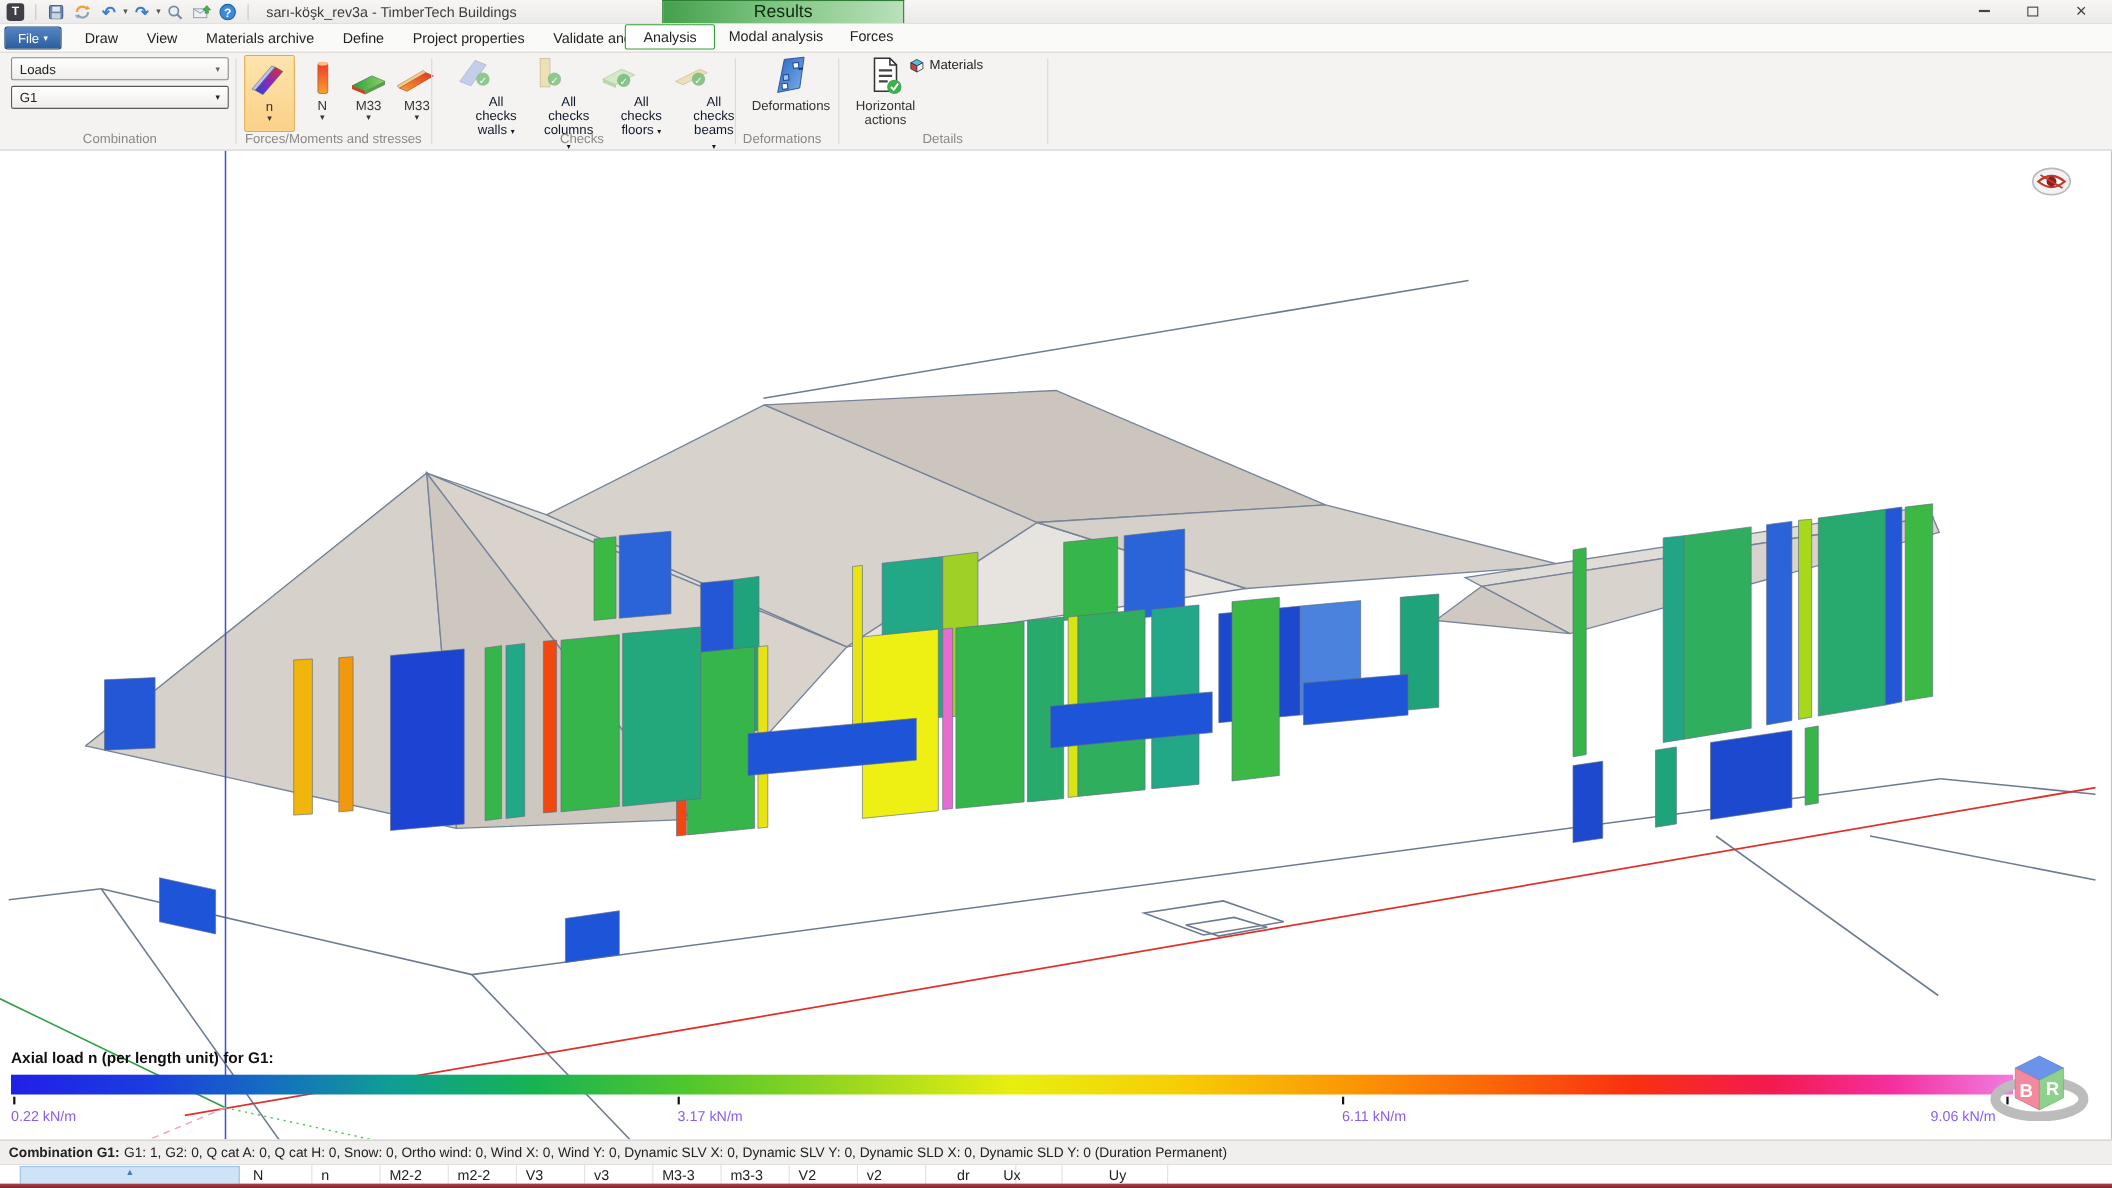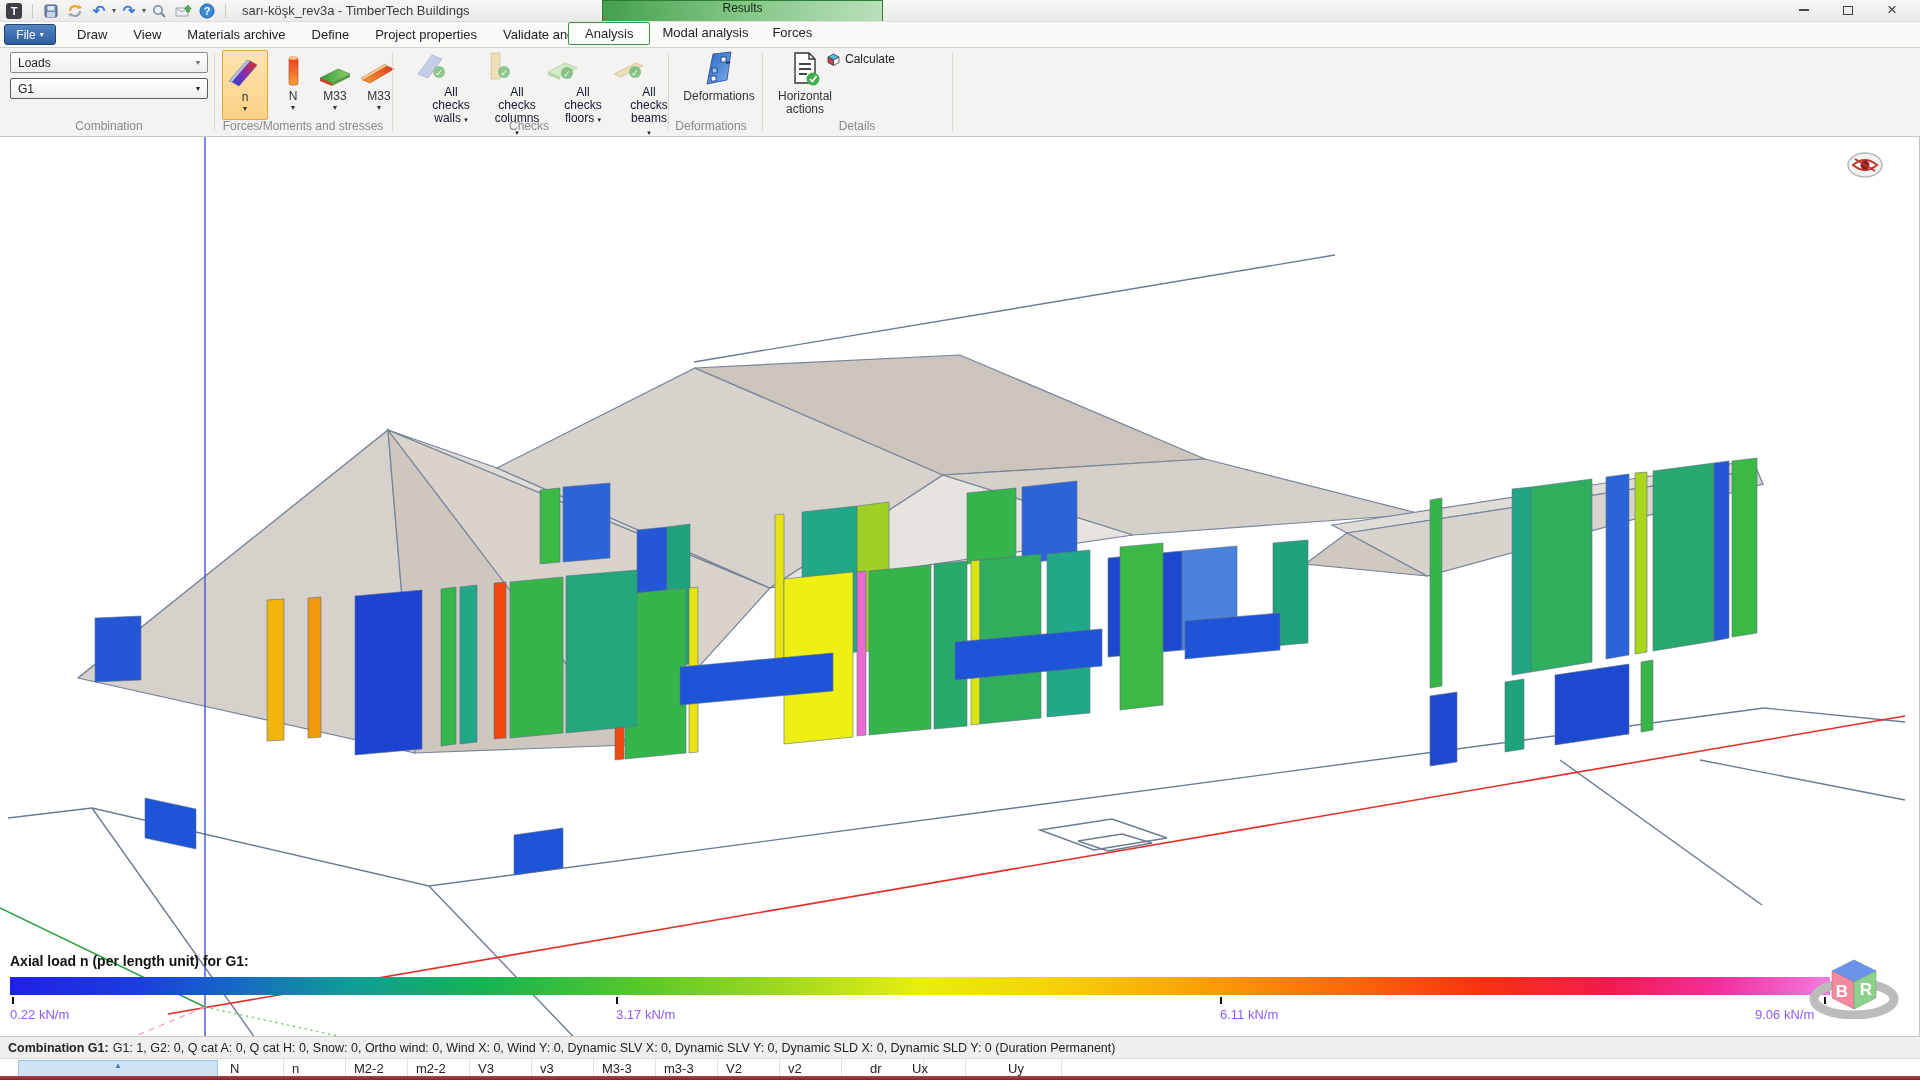--- a/index.html
+++ b/index.html
@@ -6,24 +6,24 @@
   html,body { width:1920px; height:1080px; overflow:hidden; background:#fff;
     font-family:"Liberation Sans", sans-serif; }
   
   #titlebar { position:absolute; left:0; top:0; width:1920px; height:22px;
     background:linear-gradient(#f7f6f5,#eceae8); border-bottom:1px solid #e0ddda;
     display:flex; align-items:center; font-size:13px; color:#333; }
   .tb-sep { width:1px; height:14px; background:#c9c6c2; margin:0 6px; }
   .tb-ic { width:20px; height:18px; display:flex; align-items:center; justify-content:center; margin:0 2px; }
   .tb-dd { font-size:8px; color:#555; margin:0 1px; }
   #app-title { margin-left:10px; color:#3c3c3c; }
-  #results-ctx { position:absolute; left:602px; top:0; width:281px; height:21px;
+  #results-ctx { position:absolute; left:602px; top:0; width:220px; height:21px;
     background:linear-gradient(90deg,#43a04c 0%,#7ec481 45%,#b9e0ba 100%);
-    border:1px solid #2e7d37; border-bottom:none; display:flex; align-items:flex-start;
-    justify-content:center; font-size:12px; color:#102810; }
+    border:1px solid #2e7d37; border-bottom:none; display:flex; align-items:center;
+    justify-content:center; font-size:16px; color:#102810; }
   #win-controls { position:absolute; right:6px; top:0; height:22px; display:flex; }
   .win-btn { width:44px; height:20px; display:flex; align-items:center; justify-content:center;
     color:#444; font-size:14px; }
   .min-glyph { width:10px; height:2px; background:#444; display:inline-block; }
   .max-glyph { width:10px; height:9px; border:1.5px solid #444; display:inline-block; }
   
   #tabrow { position:absolute; left:0; top:22px; width:1920px; height:26px;
     background:#fafaf9; border-bottom:1px solid #d4d0cc; font-size:13px; color:#222; }
   #file-btn { position:absolute; left:4px; top:2px; width:52px; height:21px;
     background:linear-gradient(#5585c4,#2c5d9e); border:1px solid #23466e; border-radius:3px;
@@ -324,21 +324,21 @@
         </svg>
     </span>
     <span class="lb"><span>Horizontal</span><br><span>actions</span></span>
   </div>
   <div id="diaphragms-btn">
     <svg width="15" height="15">
         <polygon points="2,5 7.5,2 13,5 7.5,8" fill="#58b8e8" stroke="#2a2a2a" stroke-width="0.7"></polygon>
         <polygon points="2,5 7.5,8 7.5,13.5 2,10.5" fill="#d04048" stroke="#2a2a2a" stroke-width="0.7"></polygon>
         <polygon points="7.5,8 13,5 13,10.5 7.5,13.5" fill="#f4f4f4" stroke="#2a2a2a" stroke-width="0.7"></polygon>
       </svg>
-    <span>Calculate</span>
+    <span>Materials</span>
   </div>
   <div class="grp-label" style="left:762px;width:190px;">Details</div>
   <div class="rdiv" style="left:952px;"></div>
 </div>
 
 <div id="viewport">
   <svg id="scene" viewBox="0 0 1920 1080" width="1920" height="1080">
 
     <g stroke="#6d7b90" stroke-width="1.4" fill="none">
       <path d="M92 808 L429 886 L1764 708"></path>

